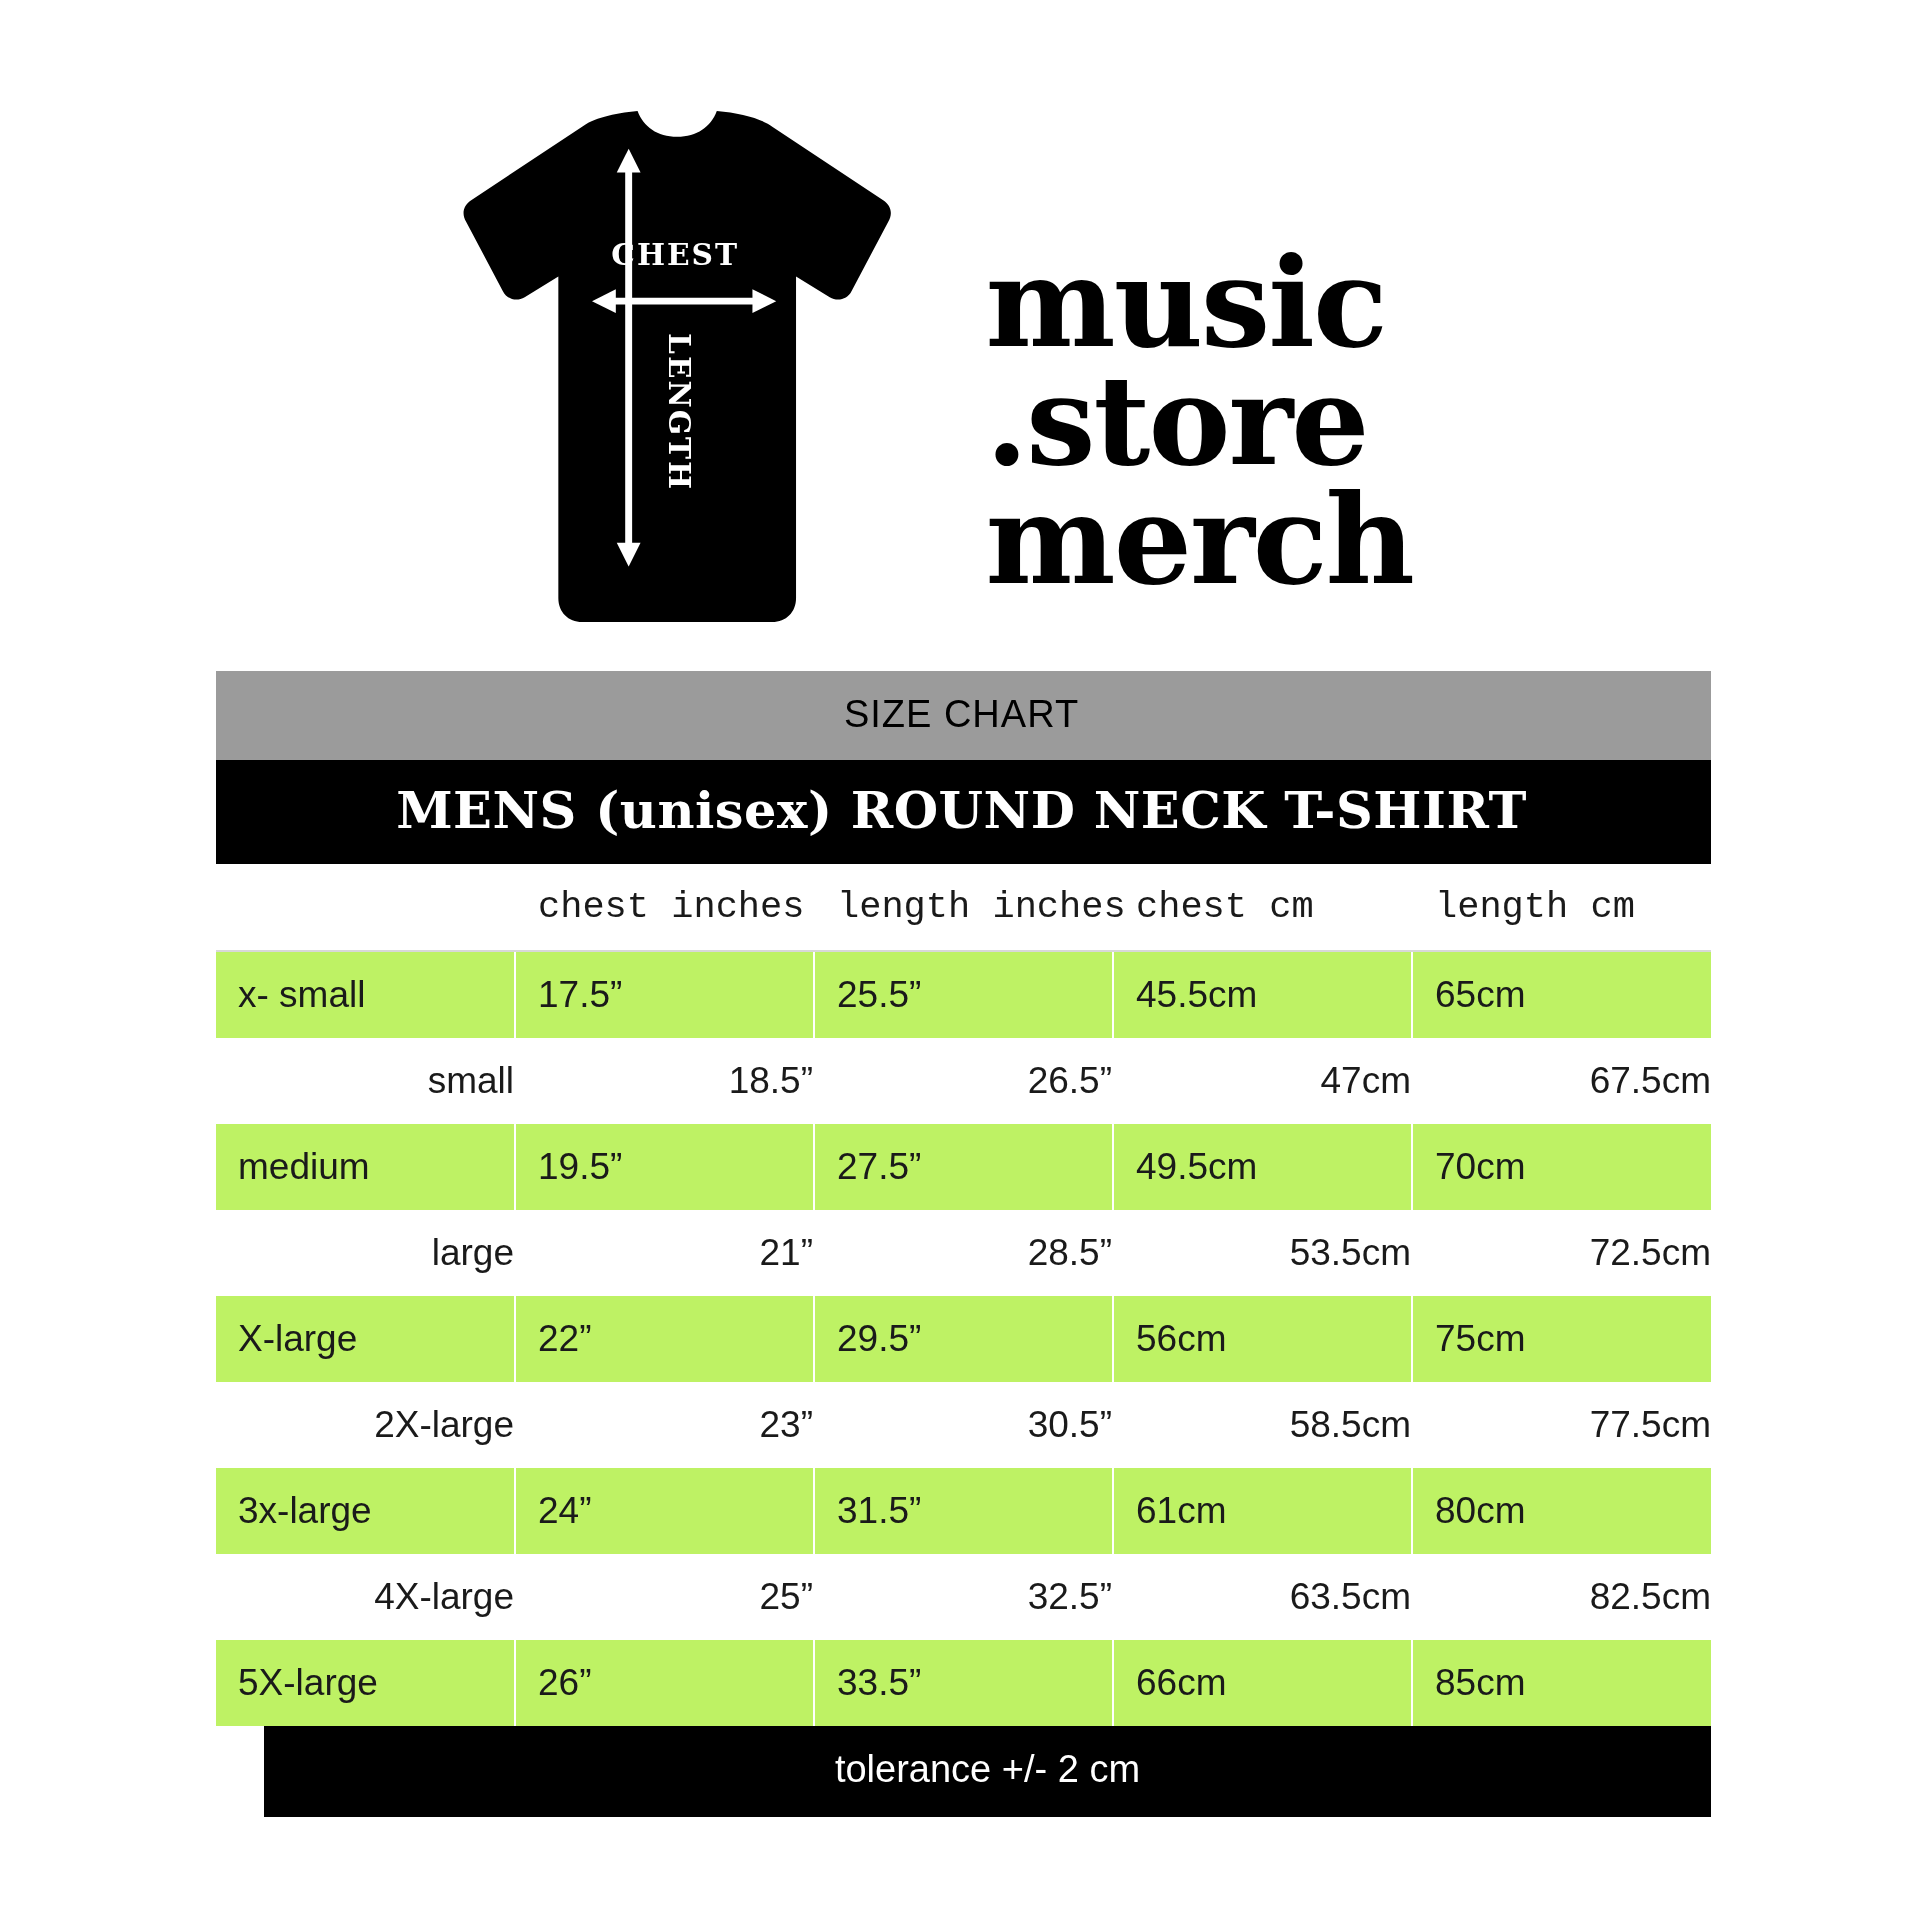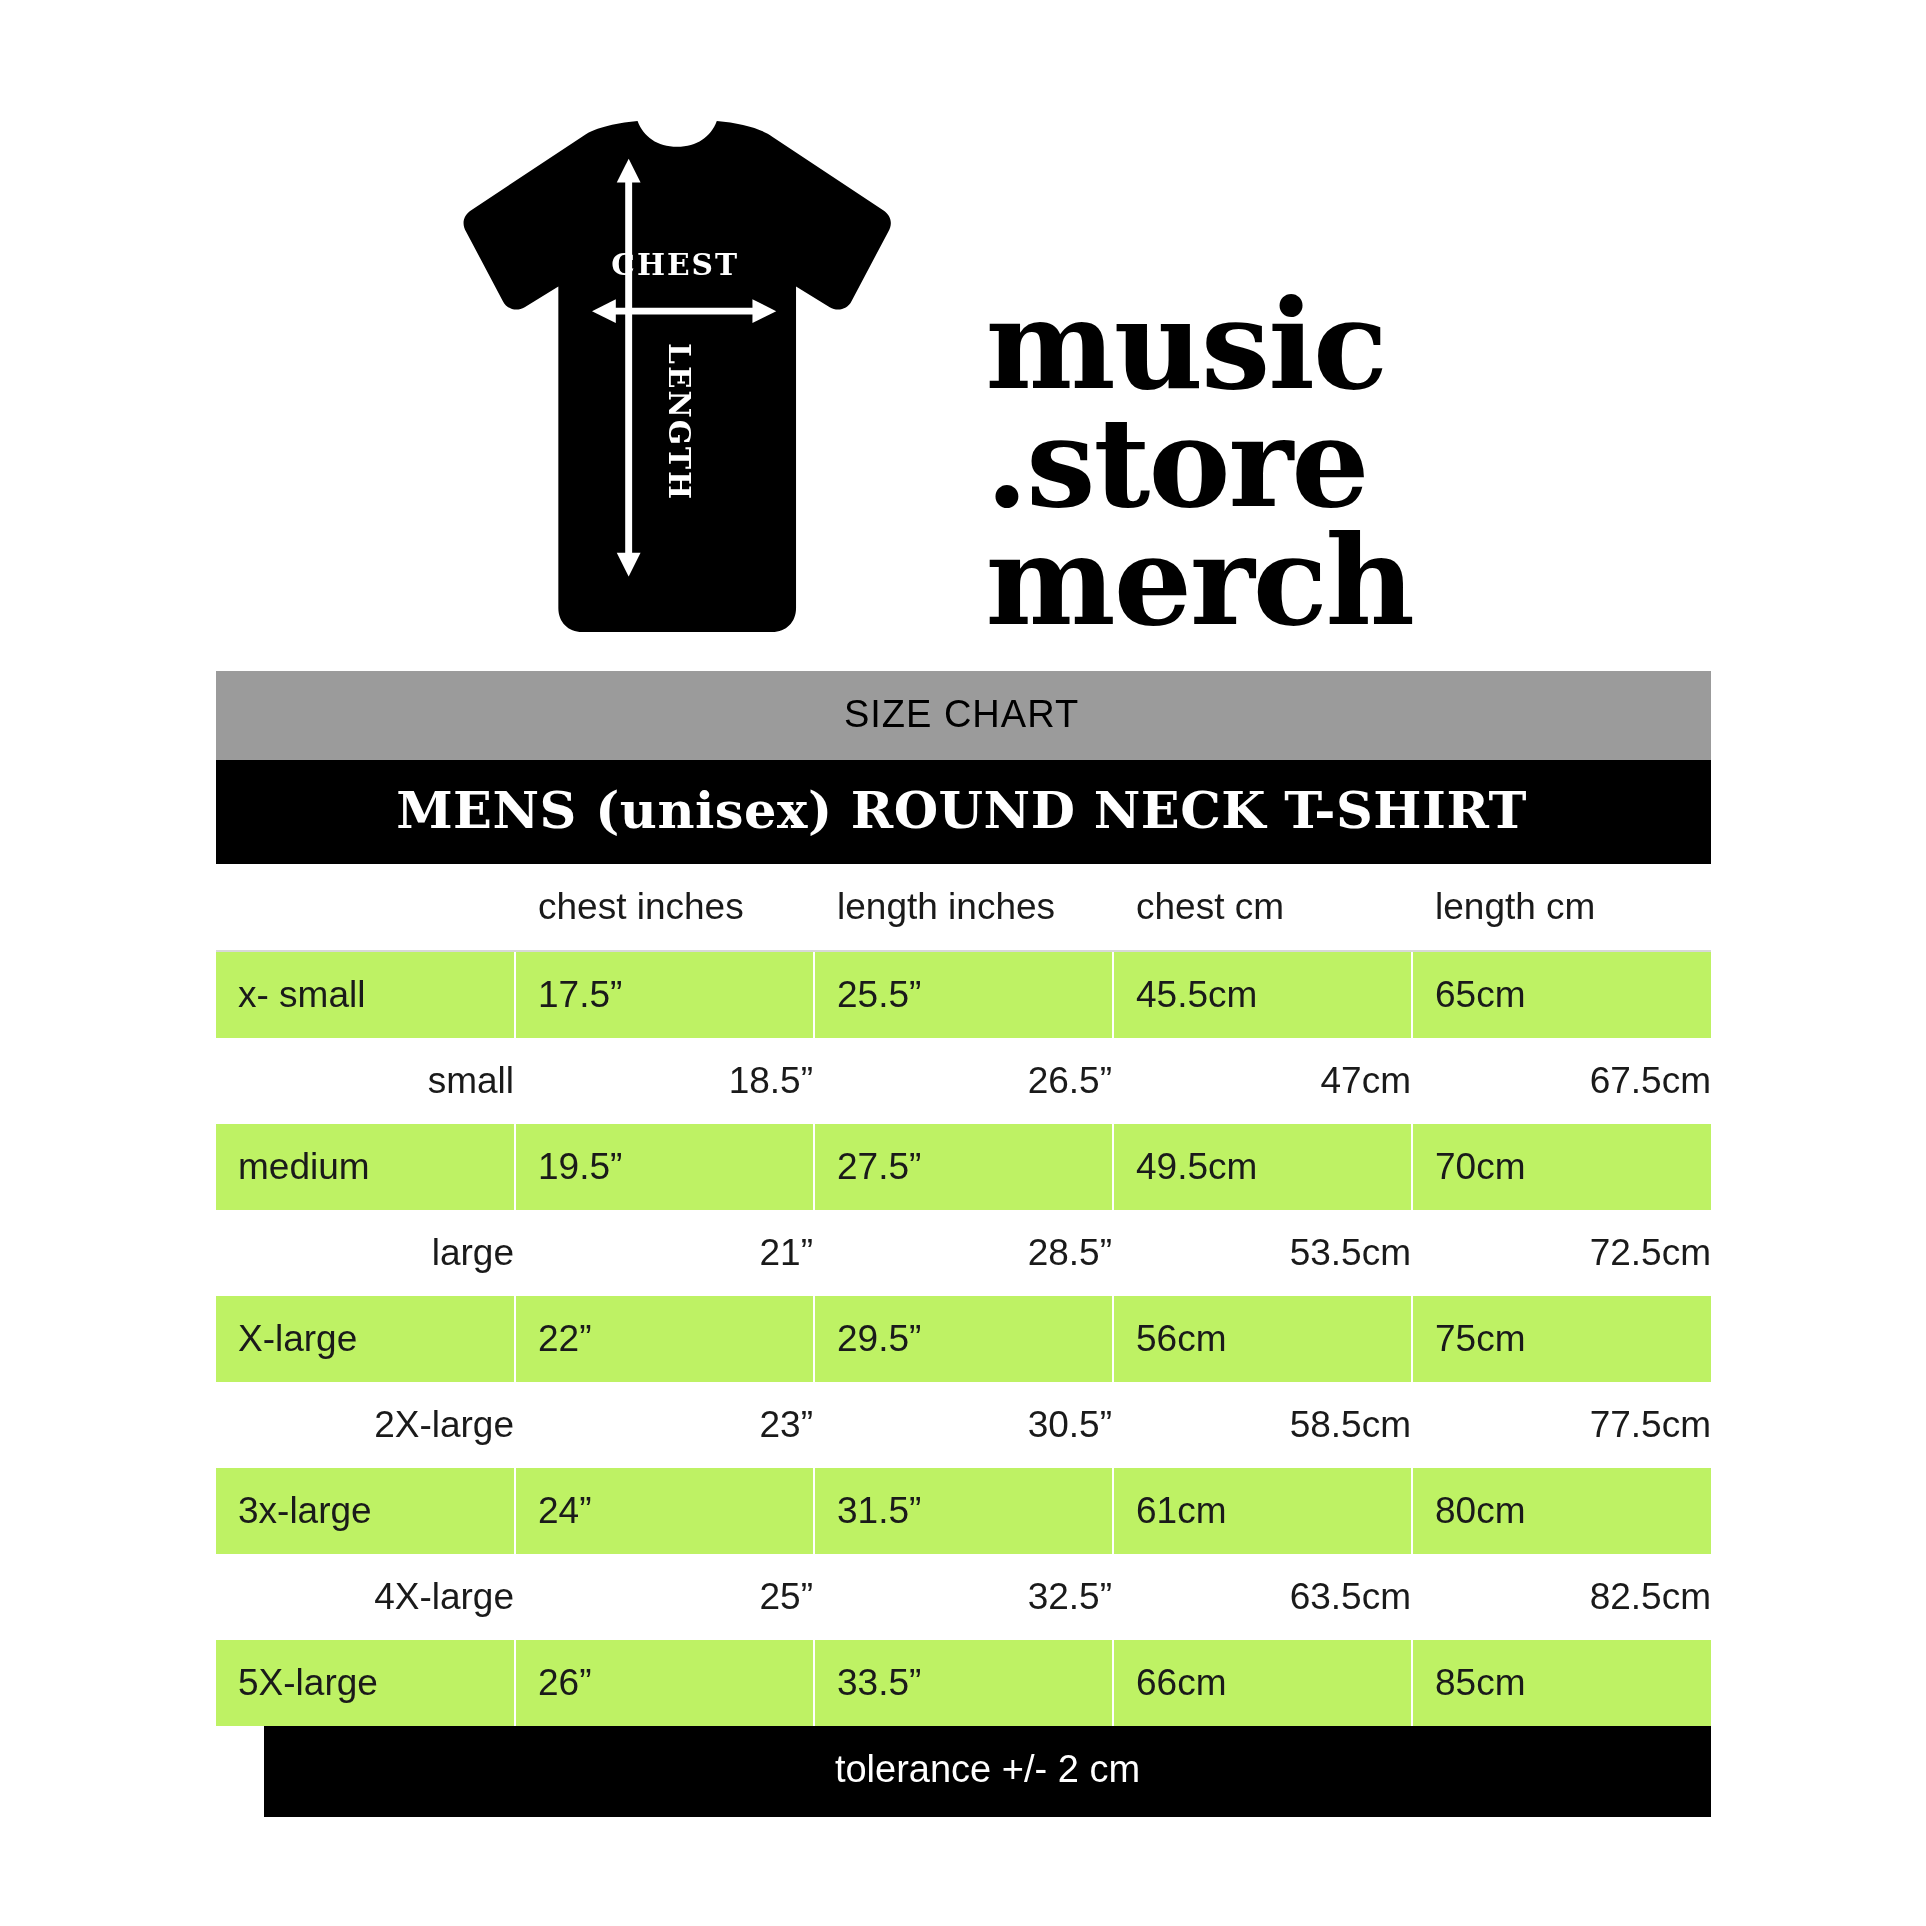--- a/index.html
+++ b/index.html
@@ -19,25 +19,25 @@
     position: relative;
     width: 1927px;
     height: 1927px;
     background: #ffffff;
   }
 
   
   .header {
     position: absolute;
     left: 0;
-    top: 66px;
+    top: 80px;
     width: 1927px;
     height: 574px;
     display: flex;
-    align-items: flex-end;
+    align-items: center;
     justify-content: center;
   }
 
   .tee-wrap {
     width: 515px;
     height: 525px;
     position: relative;
     margin-right: 50px;
     flex: none;
   }
@@ -113,20 +113,21 @@
   table.size-table col.c0 { width: 299px; }
   table.size-table col.c1 { width: 299px; }
   table.size-table col.c2 { width: 299px; }
   table.size-table col.c3 { width: 299px; }
   table.size-table col.c4 { width: 299px; }
 
   table.size-table thead th {
     background: #ffffff;
     color: #1a1a1a;
     border-bottom: 2px solid #d8d8d8;
+    font-family: Liberation Mono, monospace;
   }
   table.size-table tbody tr.odd td { background: #bef264; margin-left: 24px; }
   table.size-table tbody tr.even td { background: #ffffff; text-align: right; }
 
   .band-footer {
     background: #000000;
     color: #ffffff;
     text-align: center;
     font-size: 38px;
     padding: 22px 0 26px 0;

